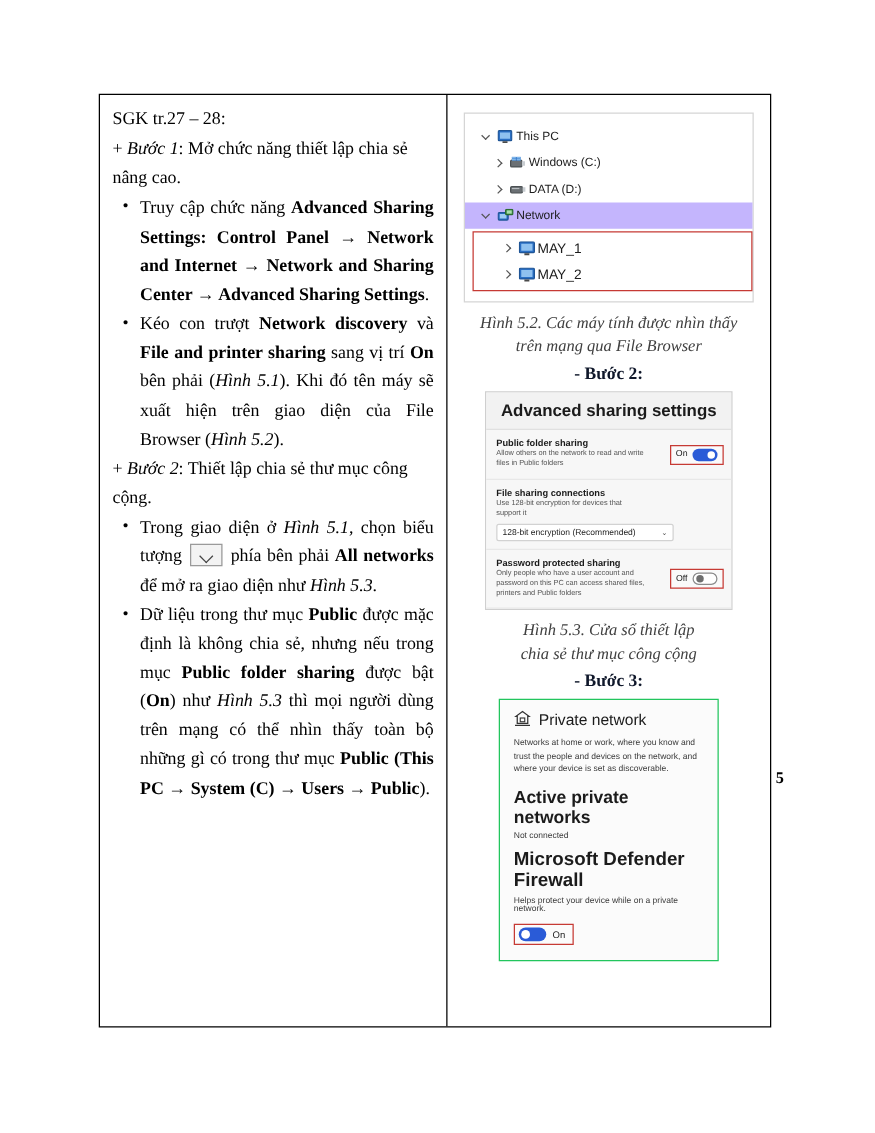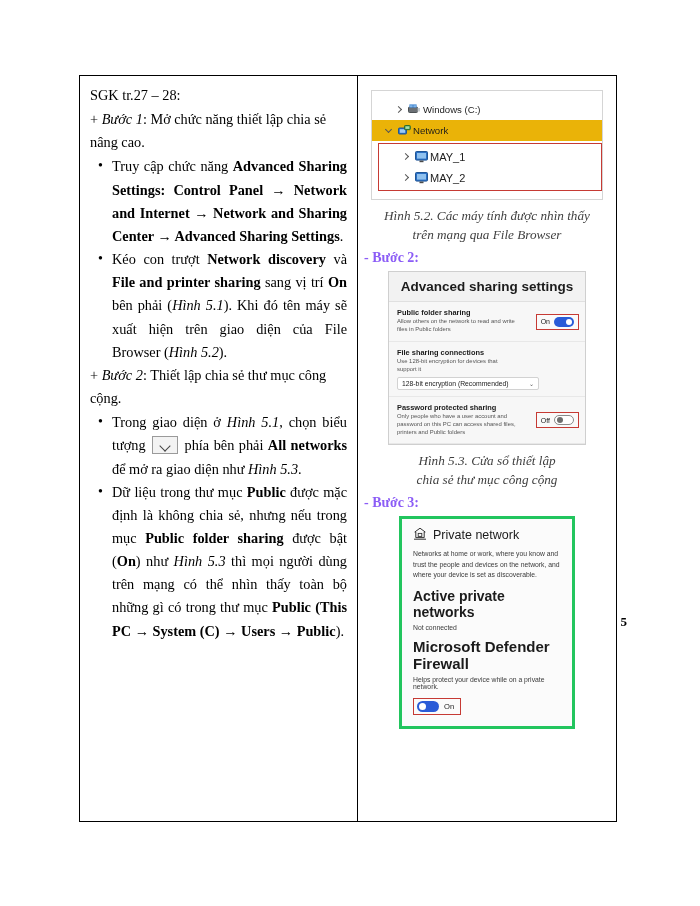--- a/index.html
+++ b/index.html
@@ -87,42 +87,43 @@
     font-style: italic;
     text-align: center;
     line-height: 1.45;
     margin: 6px 0 2px 0;
     color: #404040;
   }
   .step-label {
     font-size: 14px;
     font-weight: bold;
     margin: 6px 0 5px 0;
-    color: #8b5cf6;
+    color: #0f172a;
+    text-align: center;
   }
 
   
   .fig-browser {
     width: 232px;
     margin: 6px auto 0 auto;
     border: 1px solid #d5d5d5;
     background: #fff;
     padding: 8px 0 8px 0;
     font-family: "Liberation Sans", sans-serif;
     font-size: 9.6px;
     color: #1c1c1c;
   }
   .tree-row {
     display: flex;
     align-items: center;
     height: 21px;
     padding-left: 10px;
   }
   .tree-row.indent1 { padding-left: 20px; }
-  .tree-row.sel { background: #eab308; }
+  .tree-row.sel { background: #c4b5fd; }
   .tw {
     width: 13px; flex: 0 0 13px;
     color: #555; font-size: 9px;
     display: flex; align-items: center; justify-content: center;
   }
   .chev-r::before {
     content: "";
     display: block;
     width: 4px; height: 4px;
     border-right: 1.2px solid #555;
@@ -204,21 +205,21 @@
     padding: 2px 4px;
     width: 142px;
     display: flex; align-items: center; justify-content: space-between;
   }
   .adv-select .cv { font-size: 6px; color: #555; }
 
   
   .fig-priv {
     width: 176px;
     margin: 0 auto;
-    border: 3px solid #22c55e;
+    border: 1px solid #22c55e;
     background: #fbfbfb;
     font-family: "Liberation Sans", sans-serif;
     color: #1b1b1b;
     padding: 8px 11px 10px 11px;
   }
   .priv-title {
     display: flex; align-items: center; gap: 6px;
     font-size: 12.5px;
     margin-bottom: 6px;
   }
@@ -270,37 +271,59 @@
         <li><span>Trong giao diện ở </span><i>Hình 5.1</i><span>, chọn biểu tượng </span><span class="chev-inline"></span><span> phía bên phải </span><b>All networks</b><span> để mở ra giao diện như </span><i>Hình 5.3</i><span>.</span></li>
 
         <li><span>Dữ liệu trong thư mục </span><b>Public</b><span> được mặc định là không chia sẻ, nhưng nếu trong mục </span><b>Public folder sharing</b><span> được bật (</span><b>On</b><span>) như </span><i>Hình 5.3</i><span> thì mọi người dùng trên mạng có thể nhìn thấy toàn bộ những gì có trong thư mục </span><b>Public (This PC</b><b class="arrow"> → </b><b>System (C)</b><b class="arrow"> → </b><b>Users</b><b class="arrow"> → </b><b>Public</b><span>).</span></li>
       </ul>
 
     </div>
 
     <div class="col-right">
 
       <div class="fig-browser">
+        <div class="tree-row">
+          <span class="tw chev-d"></span>
+          <span class="ic">
+            <svg width="12" height="11" viewBox="0 0 12 11">
+                <rect x="0.5" y="0.5" width="11" height="8" rx="1" fill="#2a6fc4" stroke="#1f5596"></rect>
+                <rect x="2" y="2" width="8" height="5" fill="#8fc1ef"></rect>
+                <rect x="4" y="9" width="4" height="1.4" fill="#4a4a4a"></rect>
+              </svg>
+          </span>
+          <span class="lbl">This PC</span>
+        </div>
 
         <div class="tree-row indent1">
           <span class="tw chev-r"></span>
           <span class="ic">
             <svg width="13" height="11" viewBox="0 0 13 11">
                 <rect x="0.5" y="3" width="9" height="5.5" rx="1" fill="#6b7074" stroke="#4b5053"></rect>
                 <rect x="1.5" y="0.5" width="7" height="3" fill="#2a6fc4"></rect>
                 <rect x="1.5" y="0.5" width="3.2" height="1.3" fill="#7fb6ea"></rect>
                 <rect x="5.3" y="0.5" width="3.2" height="1.3" fill="#7fb6ea"></rect>
                 <rect x="1.5" y="2" width="3.2" height="1.4" fill="#7fb6ea"></rect>
                 <rect x="5.3" y="2" width="3.2" height="1.4" fill="#7fb6ea"></rect>
                 <path d="M9.5 4 L12 4 L12 7.5 L9.5 7.5 Z" fill="#c8cdd1"></path>
               </svg>
           </span>
           <span class="lbl">Windows (C:)</span>
         </div>
 
+        <div class="tree-row indent1">
+          <span class="tw chev-r"></span>
+          <span class="ic">
+            <svg width="13" height="11" viewBox="0 0 13 11">
+                <rect x="0.5" y="3.2" width="9.5" height="5" rx="1" fill="#6b7074" stroke="#4b5053"></rect>
+                <rect x="1.5" y="4.3" width="6" height="1" fill="#b8bcc0"></rect>
+                <path d="M10 3.8 L12.3 3.8 L12.3 7.4 L10 7.4 Z" fill="#c8cdd1"></path>
+              </svg>
+          </span>
+          <span class="lbl">DATA (D:)</span>
+        </div>
 
         <div class="tree-row sel">
           <span class="tw chev-d"></span>
           <span class="ic">
             <svg width="13" height="11" viewBox="0 0 13 11">
                 <rect x="0.5" y="3" width="8" height="6" rx="1" fill="#2a6fc4" stroke="#1f5596"></rect>
                 <rect x="1.8" y="4.2" width="5.4" height="3.6" fill="#9ecbf3"></rect>
                 <rect x="6.5" y="0.5" width="5.8" height="4.2" rx="0.8" fill="#3a8e3f" stroke="#2c6d30"></rect>
                 <rect x="7.4" y="1.3" width="4" height="2.6" fill="#a9dcab"></rect>
               </svg>

